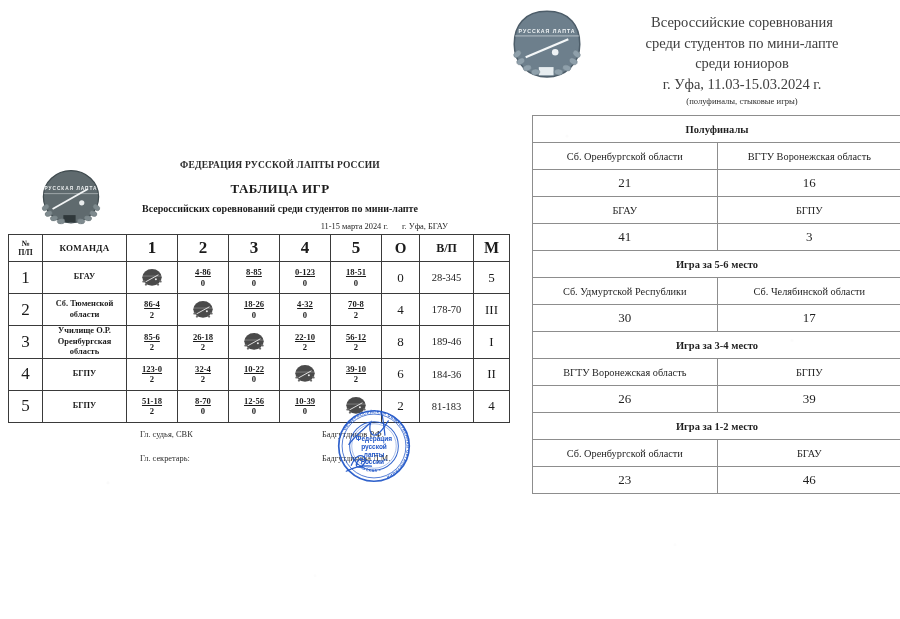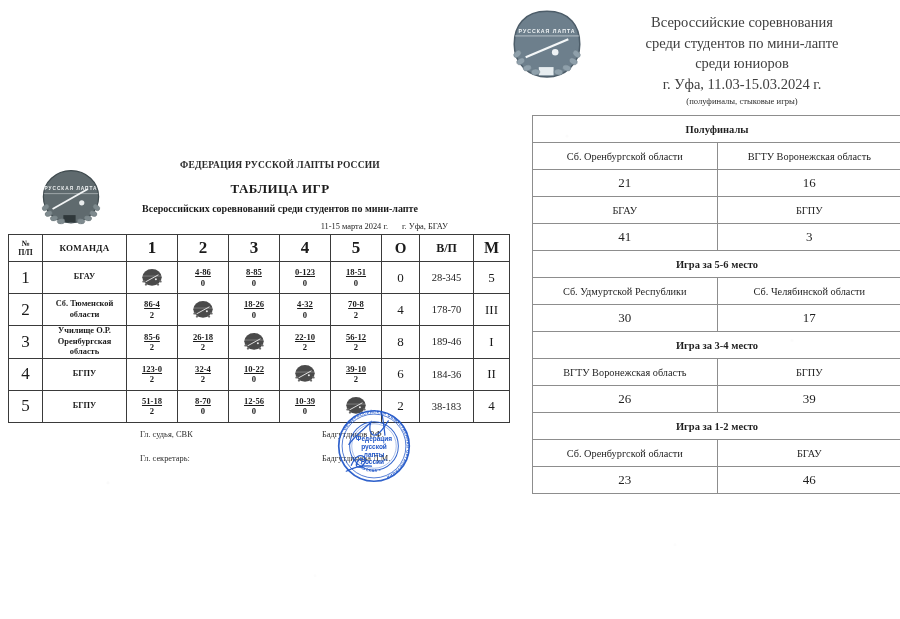--- a/index.html
+++ b/index.html
@@ -421,21 +421,21 @@
                       <ellipse cx="7" cy="22" rx="2.2" ry="1.5" transform="rotate(-40 7 22)"></ellipse>
                       <ellipse cx="11" cy="27" rx="2.2" ry="1.5" transform="rotate(-18 11 27)"></ellipse>
                       <ellipse cx="33" cy="22" rx="2.2" ry="1.5" transform="rotate(40 33 22)"></ellipse>
                       <ellipse cx="29" cy="27" rx="2.2" ry="1.5" transform="rotate(18 29 27)"></ellipse>
                     </g>
                   </svg>
                 </span>
               </div>
             </td>
             <td class="cell-o">2</td>
-            <td class="cell-vp">38-183</td>
+            <td class="cell-vp">81-183</td>
             <td class="cell-m">4</td>
           </tr>
         </tbody>
     </table>
 
     <div class="sigblock" id="left-sig">
       <div class="sig-row">
         <div class="sig-label">Гл. судья, СВК</div>
         <div class="sig-gap"></div>
         <div class="sig-name">Бадгутдинов Р.Ф.</div>

